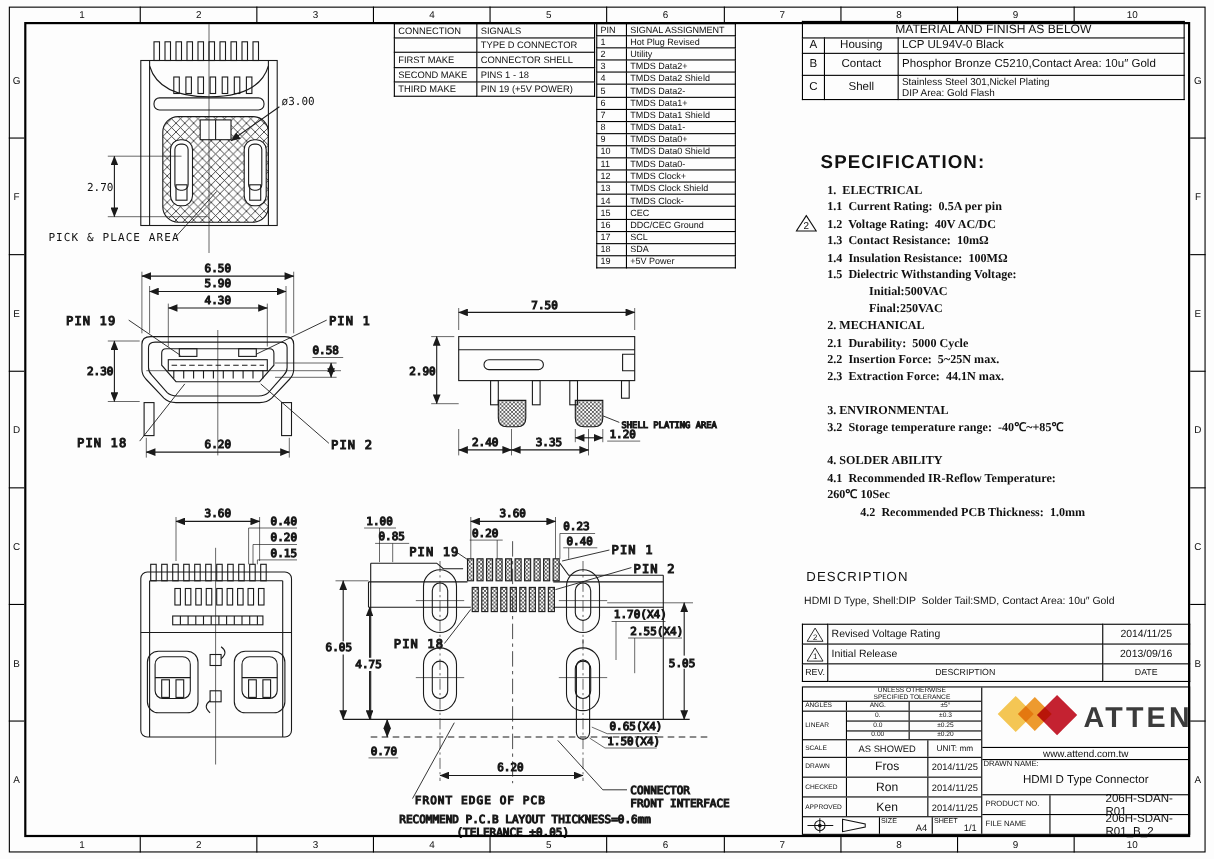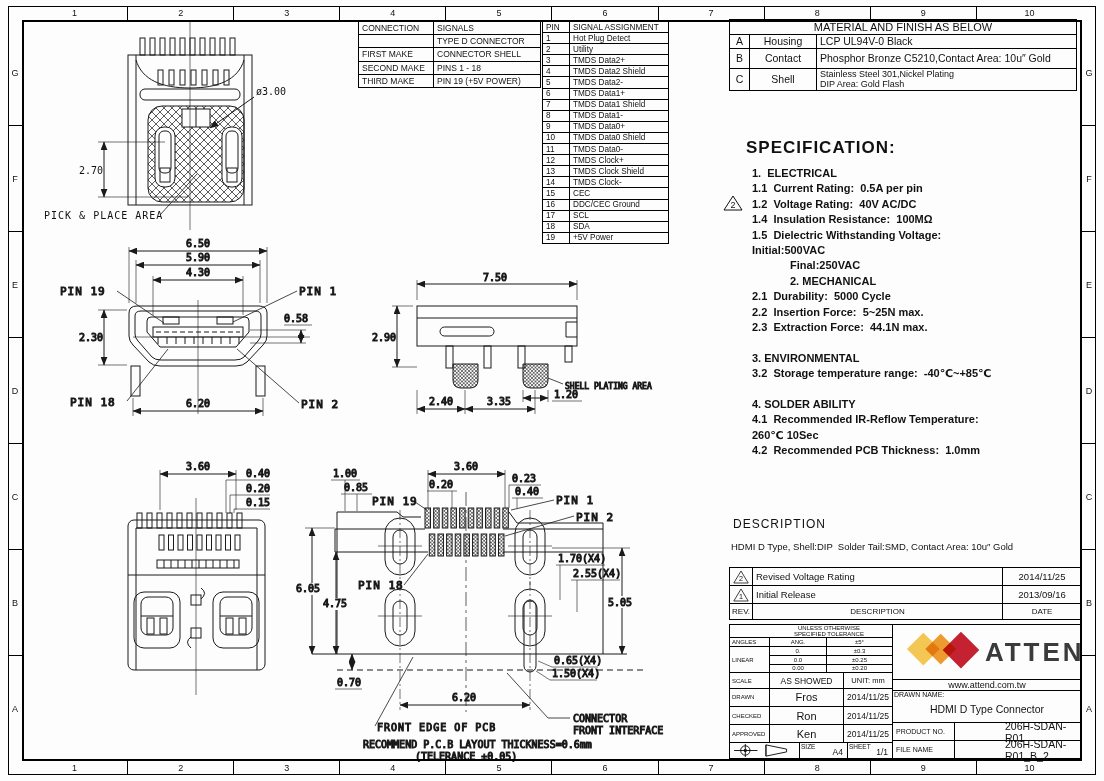--- a/index.html
+++ b/index.html
@@ -31,21 +31,21 @@
   #mat{position:absolute;left:729px;top:19px;width:348px;}
   #mat .mtitle{height:14px;text-align:center;font-size:11px;}
   #mat td{font-size:10.5px;}
   #mat td.k{width:13px;text-align:center;}
   #mat td.i{width:60px;text-align:center;}
   #mat tr:nth-child(3) td.d{font-size:9px;}
   #mat td.d{white-space:pre-line;line-height:1.2;}
   #mat tr:nth-child(2) td{height:19px;} #mat tr:nth-child(3) td{height:18px;} #mat tr:nth-child(4) td{height:32px;}
   
   #spec-title{position:absolute;left:746px;top:138px;font-size:17px;font-weight:bold;letter-spacing:1px;}
-  #spec-lines{position:absolute;left:752px;top:166px;width:330px;font-size:11px;font-weight:bold;}
+  #spec-lines{position:absolute;left:752px;top:166px;width:330px;font-size:11px;font-weight:bold;font-family:Liberation Serif, serif;}
   .spec-line{min-height:15.4px;line-height:15.4px;white-space:pre;}
   #spec-lines .spec-line:nth-child(7),#spec-lines .spec-line:nth-child(8){padding-left:38px;}
   #spec-lines .spec-line:nth-child(20){padding-left:30px;}
   .spec-tri{position:absolute;left:723px;top:195px;width:20px;height:16px;}
   .spec-tri polygon,.rev-tri polygon{fill:none;stroke:#111;stroke-width:1;}
   .spec-tri text,.rev-tri text{font-size:9px;text-anchor:middle;fill:#111;}
   
   #desc-title{position:absolute;left:733px;top:517px;font-size:12px;letter-spacing:1px;}
   #desc-text{position:absolute;left:731px;top:541px;font-size:9.5px;white-space:pre;}
   
@@ -425,21 +425,21 @@
 
   <table id="pins">
     <tbody>
 
     <tr>
           <td>PIN</td>
           <td>SIGNAL ASSIGNMENT</td>
         </tr>
         <tr>
           <td>1</td>
-          <td>Hot Plug Detect</td>
+          <td>Hot Plug Revised</td>
         </tr>
         <tr>
           <td>2</td>
           <td>Utility</td>
         </tr>
         <tr>
           <td>3</td>
           <td>TMDS Data2+</td>
         </tr>
         <tr>
@@ -535,20 +535,21 @@
         </tr>
       </tbody>
   </table>
 
   <div id="spec-title">SPECIFICATION:</div>
   <div id="spec-lines">
 
   <div class="spec-line">1.  ELECTRICAL</div>
       <div class="spec-line">1.1  Current Rating:  0.5A per pin</div>
       <div class="spec-line">1.2  Voltage Rating:  40V AC/DC</div>
+      <div class="spec-line">1.3  Contact Resistance:  10mΩ</div>
       <div class="spec-line">1.4  Insulation Resistance:  100MΩ</div>
       <div class="spec-line">1.5  Dielectric Withstanding Voltage:</div>
       <div class="spec-line">Initial:500VAC</div>
       <div class="spec-line">Final:250VAC</div>
       <div class="spec-line">2. MECHANICAL</div>
       <div class="spec-line">2.1  Durability:  5000 Cycle</div>
       <div class="spec-line">2.2  Insertion Force:  5~25N max.</div>
       <div class="spec-line">2.3  Extraction Force:  44.1N max.</div>
       <div class="spec-line"></div>
       <div class="spec-line">3. ENVIRONMENTAL</div>

